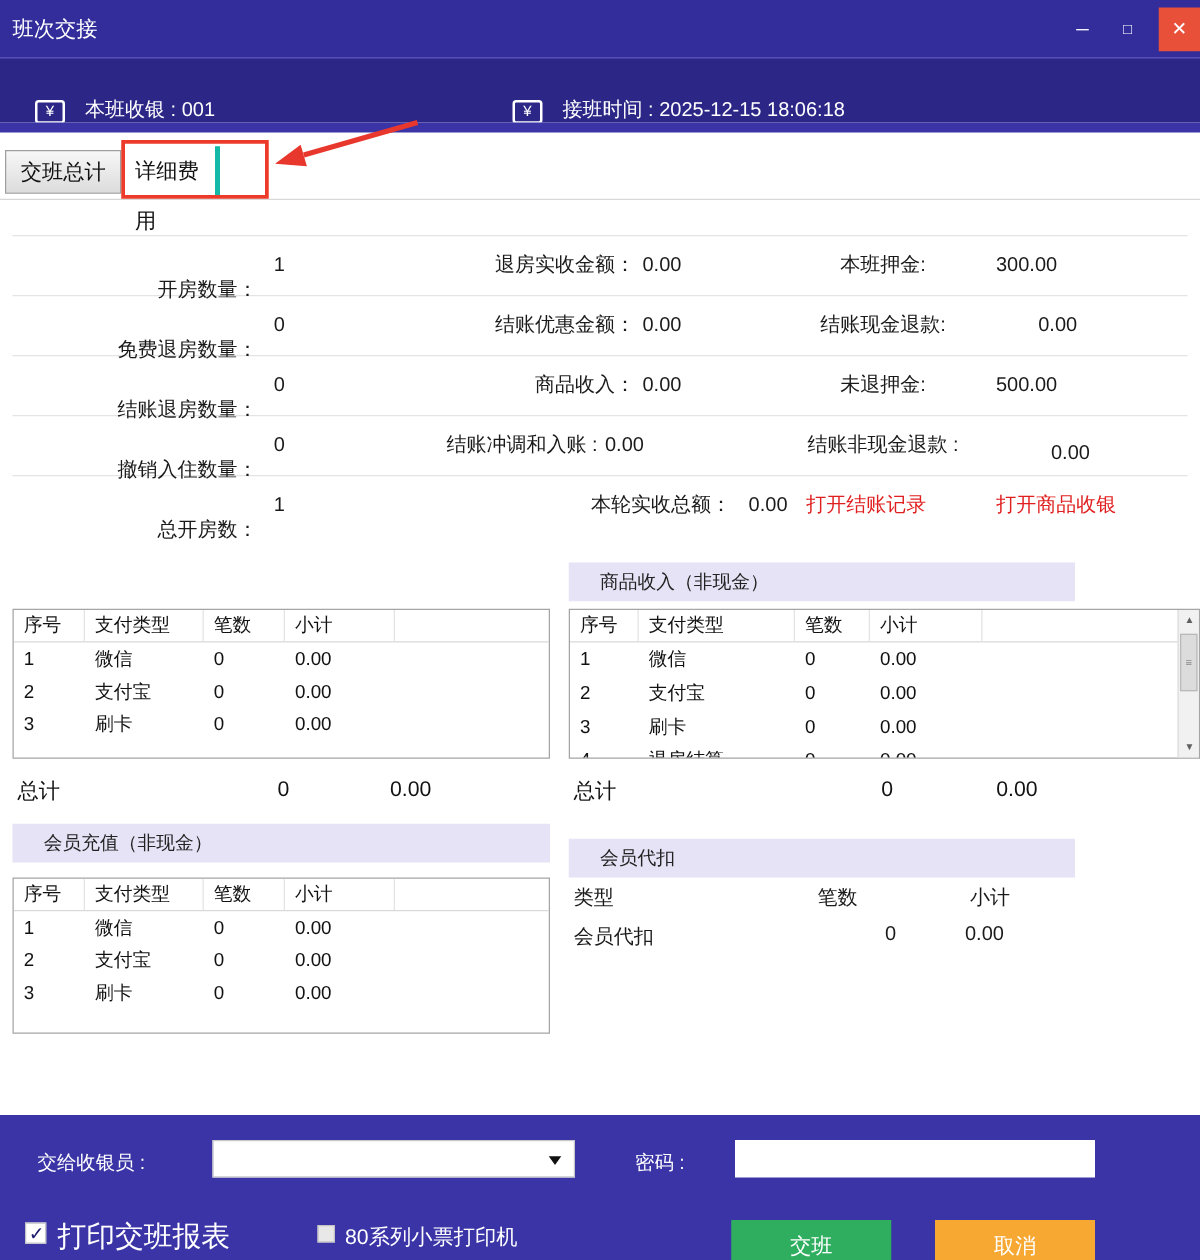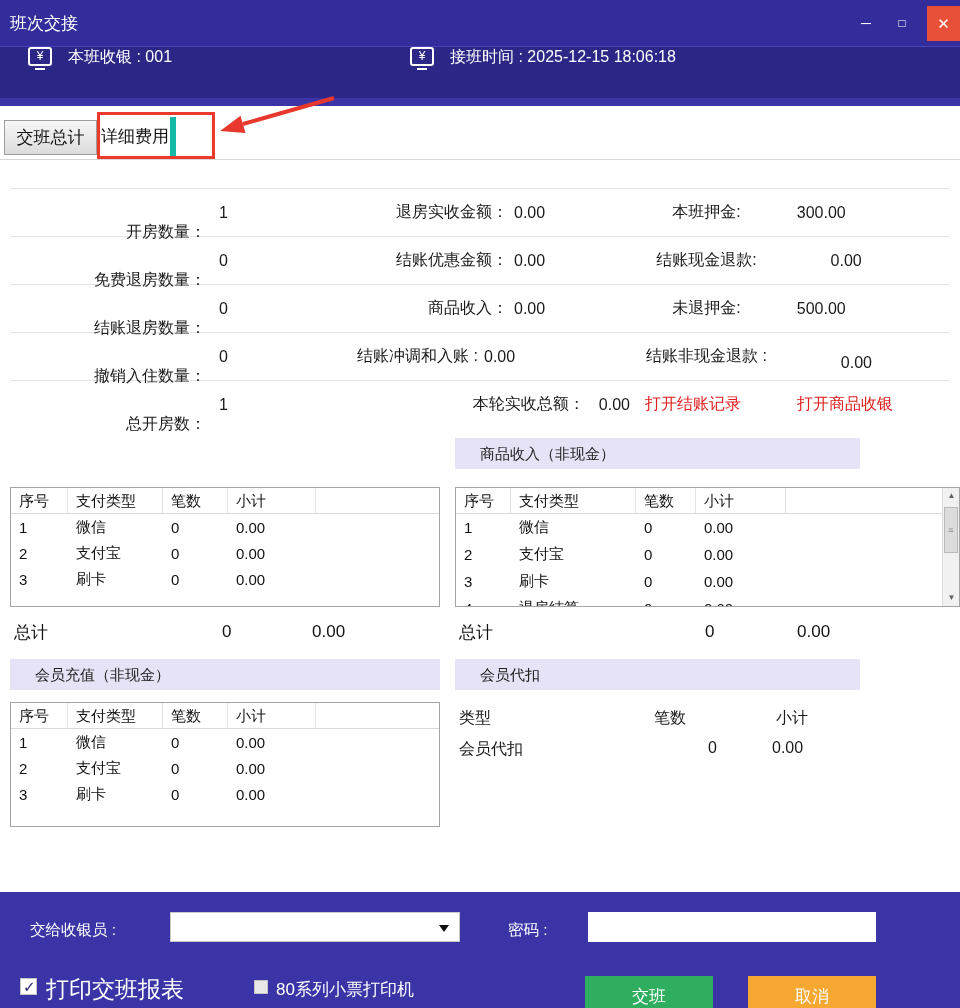--- a/index.html
+++ b/index.html
@@ -9,32 +9,32 @@
   
   .titlebar { position:absolute; left:0; top:0; width:960px; height:46px; background:#322D9B; }
   .title-text { position:absolute; left:10px; top:12px; color:#fff; font-size:17px; }
   .win-btn { position:absolute; top:0; height:46px; width:36px; color:#fff; text-align:center; line-height:46px; font-size:14px; cursor:default; }
   .btn-min { right:76px; }
   .btn-max { right:40px; font-size:12px; }
   .btn-close { right:0; top:6px; height:35px; width:33px; background:#E8503A; line-height:35px; font-size:15px; }
 
   
   .infobar { position:absolute; left:0; top:46px; width:960px; height:52px; background:#2C2787; border-top:1px solid #4A44B8; }
-  .info-item { position:absolute; top:0; height:52px; display:flex; align-items:flex-start; color:#fff; font-size:16px; }
+  .info-item { position:absolute; top:0; height:52px; display:flex; align-items:flex-end; color:#fff; font-size:16px; }
   .info-item.one { left:28px; }
   .info-item.two { left:410px; }
   .reg-icon { position:relative; width:24px; height:19px; border:2px solid #fff; border-radius:3px; margin-right:16px; text-align:center; }
   .reg-icon::before { content:"¥"; color:#fff; font-size:12px; line-height:15px; display:block; }
   .reg-icon::after { content:""; position:absolute; left:5px; bottom:-6px; width:10px; height:2px; background:#fff; box-shadow:3px 2px 0 -1px #fff, -3px 2px 0 -1px #fff; }
   .accent-strip { position:absolute; left:0; top:98px; width:960px; height:8px; background:#3A34A6; }
 
   
   .tab { position:absolute; font-size:17px; color:#111; }
   .tab-summary { left:4px; top:120px; width:93px; height:35px; background:linear-gradient(#f7f7f7,#dcdcdc); border:1px solid #9d9d9d; text-align:center; line-height:33px; }
-  .tab-detail { left:98px; top:117px; width:78px; height:40px; background:#fff; border-right:6px solid #14b8a6; text-align:left; line-height:40px; padding-left:3px; }
+  .tab-detail { left:98px; top:117px; width:78px; height:40px; background:#fff; border-right:4px solid #14b8a6; text-align:left; line-height:40px; padding-left:10px; }
   .tabs-divider { position:absolute; left:0; top:159px; width:960px; height:1px; background:#d8d8d8; }
   .anno-box { position:absolute; left:97px; top:112px; width:118px; height:47px; border:3px solid #ED3B2B; z-index:6; }
   .anno-arrow { position:absolute; left:206px; top:92px; z-index:7; }
 
   
   .stats { position:absolute; left:10px; top:188px; width:940px; }
   .srow { display:flex; align-items:center; height:48px; border-top:1px solid #e4e4e4; font-size:16px; color:#1a1a1a; }
   .cell { display:flex; align-items:center; }
   .cell1 { width:280px; }
   .cell1 .lab { width:196px; text-align:right;margin-top:40px; }
@@ -49,21 +49,21 @@
   .cell3 .lab { text-align:right; }
   .cell3 .val { width:105px; text-align:right; }
   .val-drop { position:relative; top:6px; }
   .cell3-links { flex:1; display:flex; padding-left:15px; }
   .red-link { color:#E02020; font-size:16px; cursor:pointer; }
   .link2 { margin-left:auto; margin-right:57px; }
 
   
   .sec-head { position:absolute; height:31px; background:#E6E3F6; color:#222; font-size:15px; line-height:31px; padding-left:25px; }
   .sec-l { left:10px; width:430px; }
-  .sec-r { left:455px; width:405px; }
+  .sec-r { left:455px; width:405px;margin-top:12px; }
   .sec-row1 { top:438px; }
   .sec-row2 { top:659px; }
 
   
   .tbl { position:absolute; border:1px solid #a5a5a5; background:#fff; overflow:hidden; font-size:15px; color:#111; }
   .tbl-left  { left:10px; top:487px; width:430px; height:120px; }
   .tbl-right { left:455px; top:487px; width:505px; height:120px; }
   .tbl-member { left:10px; top:702px; width:430px; height:125px; }
   .thead { display:flex; height:26px; align-items:center; border-bottom:1px solid #d9d9d9; }
   .thead span { border-right:1px solid #e3e3e3; height:100%; line-height:25px; padding-left:8px; }

